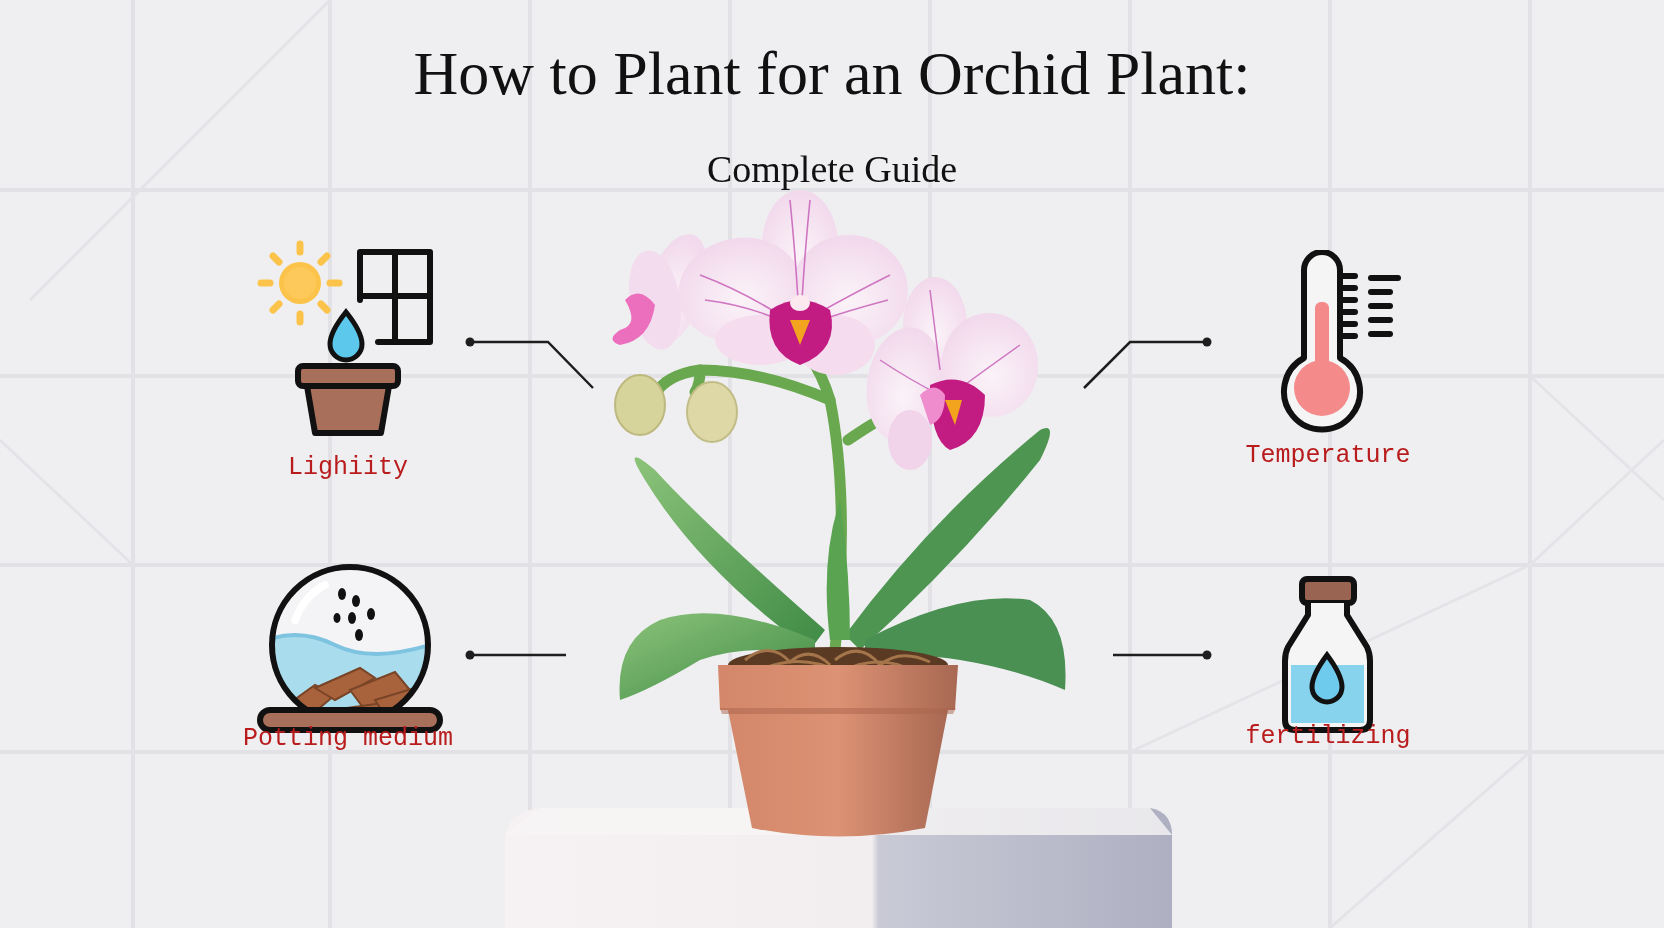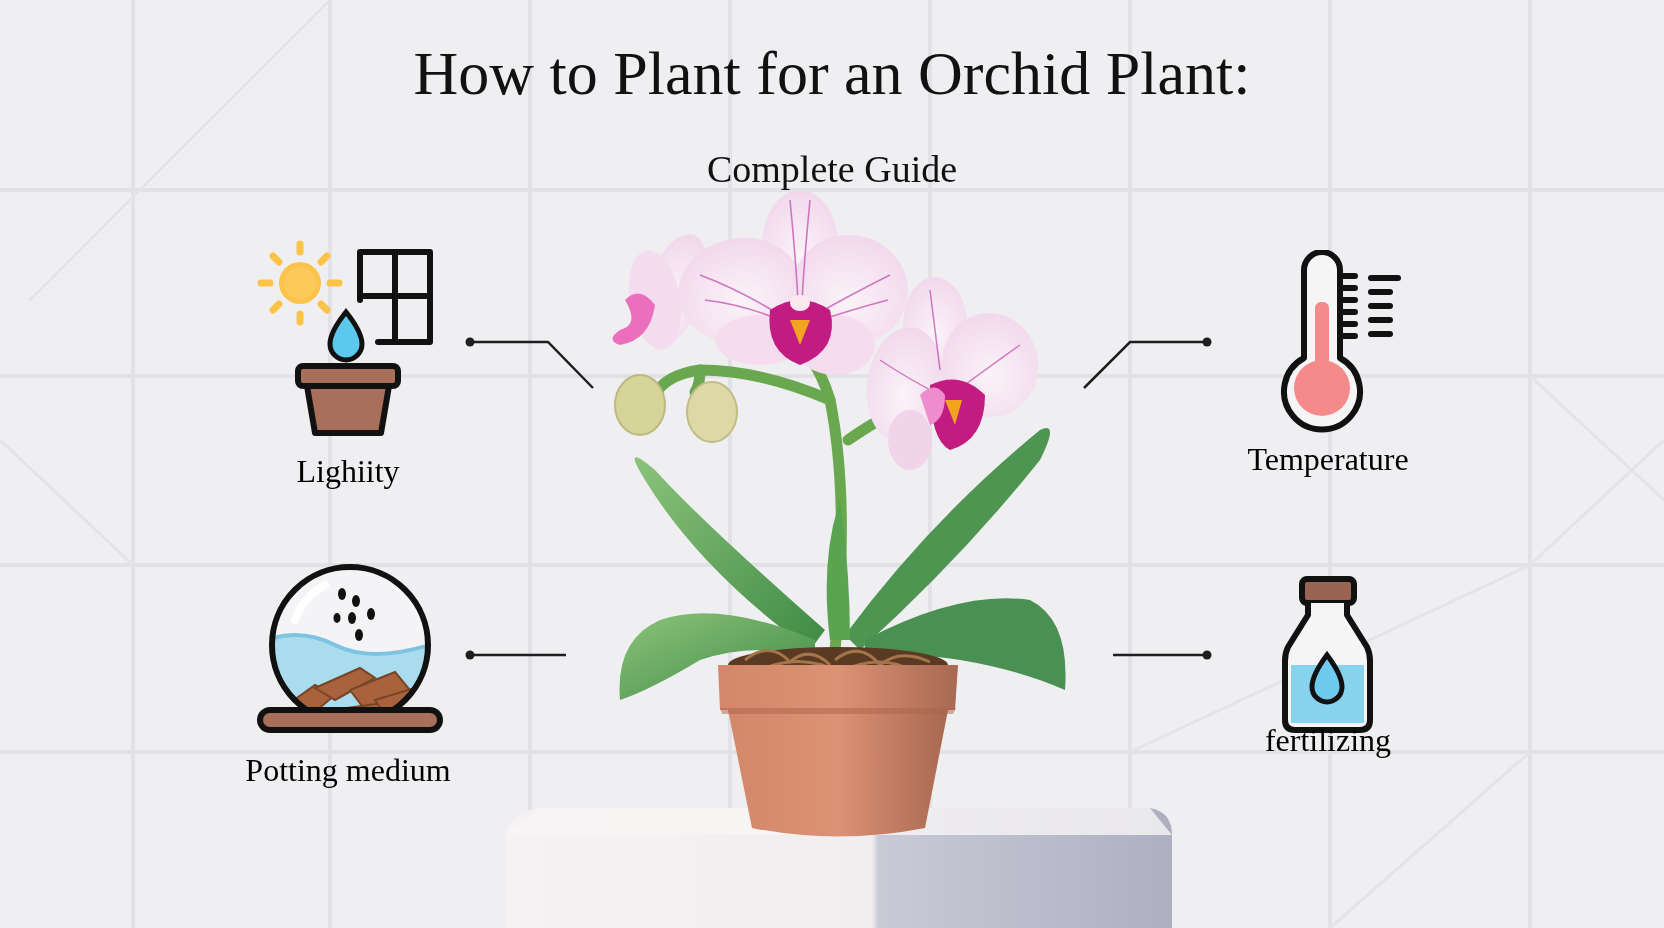--- a/index.html
+++ b/index.html
@@ -11,22 +11,22 @@
     .bg { position: absolute; inset: 0; }
     .title {
       position: absolute; left: 0; width: 1664px; top: 42px; text-align: center;
       font-family: "Liberation Serif", serif; font-size: 62px; color: #111; line-height: 1;
     }
     .subtitle {
       position: absolute; left: 0; width: 1664px; top: 122px; text-align: center;
       font-family: "Liberation Serif", serif; font-size: 38px; color: #111; line-height: 1; margin-top: 28px;
     }
     .label {
-      position: absolute; font-size: 32px; color: #000000; text-align: center; width: 300px;
-      font-family: Liberation Serif, serif;
+      position: absolute; font-size: 25px; color: #b91c1c; text-align: center; width: 300px;
+      font-family: Liberation Mono, monospace;
     }
     .icon { position: absolute; }
     .art { position: absolute; inset: 0; }
   </style>
 </head>
 <body>
 
 <svg class="bg" width="1664" height="928" viewBox="0 0 1664 928">
   <rect width="1664" height="928" fill="#efeff1"></rect>
   <g stroke="#e2e2e6" stroke-width="4">
@@ -240,21 +240,21 @@
   <g fill="#111">
     <ellipse cx="87" cy="34" rx="4" ry="6"></ellipse>
       <ellipse cx="101" cy="41" rx="4" ry="6"></ellipse>
     <ellipse cx="82" cy="58" rx="3.5" ry="5"></ellipse>
       <ellipse cx="97" cy="58" rx="4" ry="6"></ellipse>
     <ellipse cx="116" cy="54" rx="4" ry="6"></ellipse>
       <ellipse cx="104" cy="75" rx="4" ry="6"></ellipse>
   </g>
   <rect x="5" y="150" width="180" height="20" rx="10" fill="#a8705a" stroke="#111" stroke-width="6"></rect>
 </svg>
-<div class="label" style="left:198px;top:752px">Potting medium</div>
+<div class="label" style="left:198px;top:724px">Potting medium</div>
 
 <svg class="icon" style="left:1280px;top:575px" width="95" height="160" viewBox="0 0 95 160">
   <rect x="22" y="4" width="52" height="24" rx="5" fill="#9a6452" stroke="#111" stroke-width="6"></rect>
   <path d="M28,28 L28,40 L8,72 Q5,78 5,86 L5,145 Q5,155 15,155 L80,155 Q90,155 90,145 L90,86 Q90,78 87,72 L67,40 L67,28" fill="#f5f5f5" stroke="#111" stroke-width="6" stroke-linejoin="round"></path>
   <rect x="11" y="90" width="73" height="58" fill="#87d2ec"></rect>
   <path d="M47,80 Q62,100 62,112 A15,15 0 0 1 32,112 Q32,100 47,80 Z" fill="#6fcbee" stroke="#111" stroke-width="5"></path>
 </svg>
 <div class="label" style="left:1178px;top:722px">fertilizing</div>
 
 </body></html>

